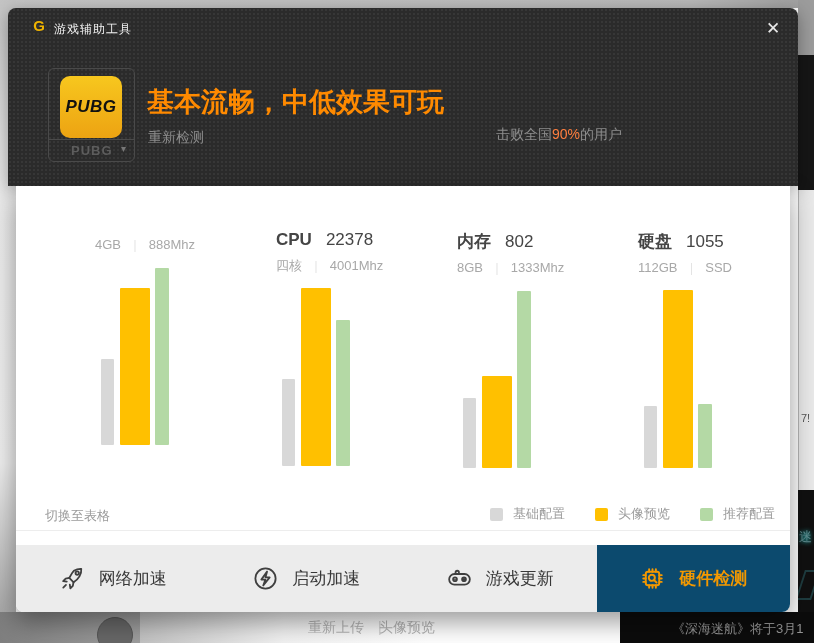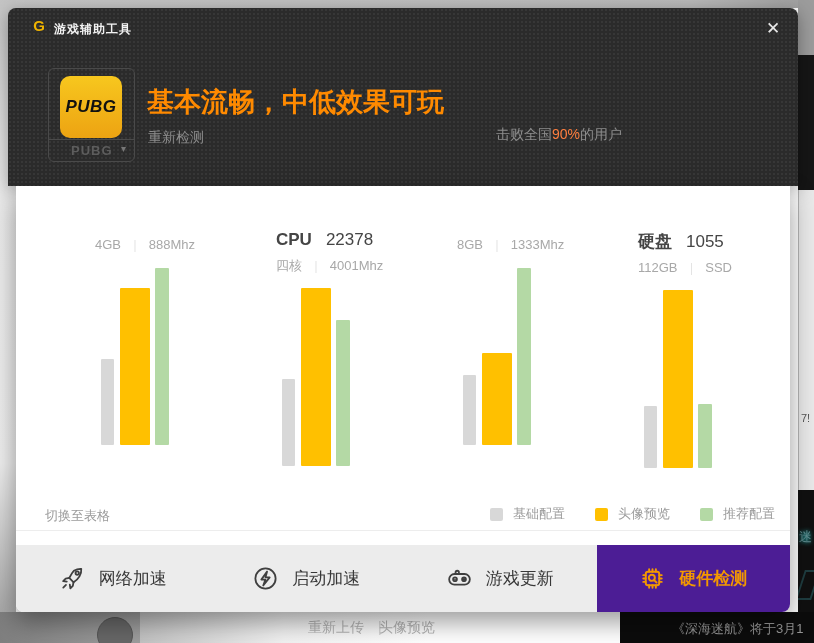--- a/index.html
+++ b/index.html
@@ -35,21 +35,21 @@
   .bb-reup{left:168px;} .bb-div{left:238px;color:#d0d0d0;} .bb-prev{left:239px;}
   .bb-right{position:absolute;left:620px;top:0;width:194px;height:31px;background:#0c0c0c;}
   .bb-news{position:absolute;left:52px;top:8px;font-size:13px;color:#979797;white-space:nowrap;}
   
   .hdr{position:absolute;left:8px;top:8px;width:790px;height:178px;background:#2b2b2b;
     background-image:radial-gradient(circle,#373737 0.8px,transparent 0.9px);background-size:4px 4px;
     border-radius:8px 8px 0 0;box-shadow:0 4px 18px rgba(0,0,0,.35);}
   .titlebar{position:absolute;left:0;top:0;right:0;height:40px;}
   .app-logo{position:absolute;left:22px;top:9px;width:18px;height:18px;border-radius:50%;
     color:#f0b400;font-weight:800;font-size:15px;line-height:18px;text-align:center;}
-  .app-title{position:absolute;left:46px;top:13px;font-size:12px;font-weight:bold;color:#f2f2f2;letter-spacing:1px;}
+  .app-title{position:absolute;left:46px;top:13px;font-size:12px;font-weight:normal;color:#f2f2f2;letter-spacing:1px;}
   .close-btn{position:absolute;left:752px;top:8px;width:26px;height:26px;color:#e8e8e8;
     font-size:17px;line-height:26px;text-align:center;cursor:pointer;}
   
   .game-card{position:absolute;left:40px;top:60px;width:85px;height:92px;border:1px solid #4a4a4a;
     border-radius:6px;}
   .game-logo{position:absolute;left:11px;top:7px;width:62px;height:62px;border-radius:10px;
     background:linear-gradient(to bottom,#f7c71e,#eda312);display:flex;align-items:center;justify-content:center;}
   .game-logo span{font-size:17px;font-weight:800;font-style:italic;color:#111;letter-spacing:0.5px;}
   .game-select{position:absolute;left:0;right:0;bottom:0;height:21px;border-top:1px solid #4a4a4a;
     color:#5d5d5d;font-size:13px;font-weight:bold;cursor:pointer;}
@@ -79,21 +79,21 @@
   .toggle-table{position:absolute;left:29px;top:5px;cursor:pointer;}
   .legend{position:absolute;right:15px;top:3px;display:flex;align-items:center;}
   .legend .item{display:flex;align-items:center;margin-left:30px;justify-content:center;}
   .legend .swatch{width:13px;height:13px;border-radius:2px;margin-right:10px;}
   .separator{position:absolute;left:0;right:0;top:344px;border-top:1px solid #ededed;}
   
   .nav{position:absolute;left:0;right:0;top:359px;height:67px;display:flex;}
   .tab{flex:1 1 25%;display:flex;align-items:center;justify-content:center;background:#ececec;cursor:pointer;}
   .tab .icn{width:27px;height:27px;margin-right:13px;color:#3f3f3f;}
   .tab .lbl{font-size:17px;color:#383838;}
-  .tab.active{background:#4c1d95;}
+  .tab.active{background:#0c4a6e;}
   .tab.active .icn{color:#f39800;}
   .tab.active .lbl{color:#f39800;font-weight:bold;}
   svg{display:block;}
 </style>
 </head>
 <body>
 
 <div class="bg-top-strip"></div>
 <div class="bg-left-strip"></div>
 <div class="bg-right-strip">
@@ -164,20 +164,21 @@
       <div class="g-head"><span class="g-label">CPU</span><span class="g-score">22378</span></div>
       <div class="g-specs"><span>四核</span><span class="sep">｜</span><span>4001Mhz</span></div>
       <div class="g-bars">
         <div class="bar base" style="height: 87px; background-color: rgb(216, 216, 216);"></div>
         <div class="bar local" style="height: 178px; background-color: rgb(255, 192, 0);"></div>
         <div class="bar rec" style="height: 146px; background-color: rgb(180, 217, 165);"></div>
       </div>
     </div>
 
     <div class="group">
+      <div class="g-head"><span class="g-label">内存</span><span class="g-score">802</span></div>
       <div class="g-specs"><span>8GB</span><span class="sep">｜</span><span>1333Mhz</span></div>
       <div class="g-bars">
         <div class="bar base" style="height: 70px; background-color: rgb(216, 216, 216);"></div>
         <div class="bar local" style="height: 92px; background-color: rgb(255, 192, 0);"></div>
         <div class="bar rec" style="height: 177px; background-color: rgb(180, 217, 165);"></div>
       </div>
     </div>
 
     <div class="group">
       <div class="g-head"><span class="g-label">硬盘</span><span class="g-score">1055</span></div>

